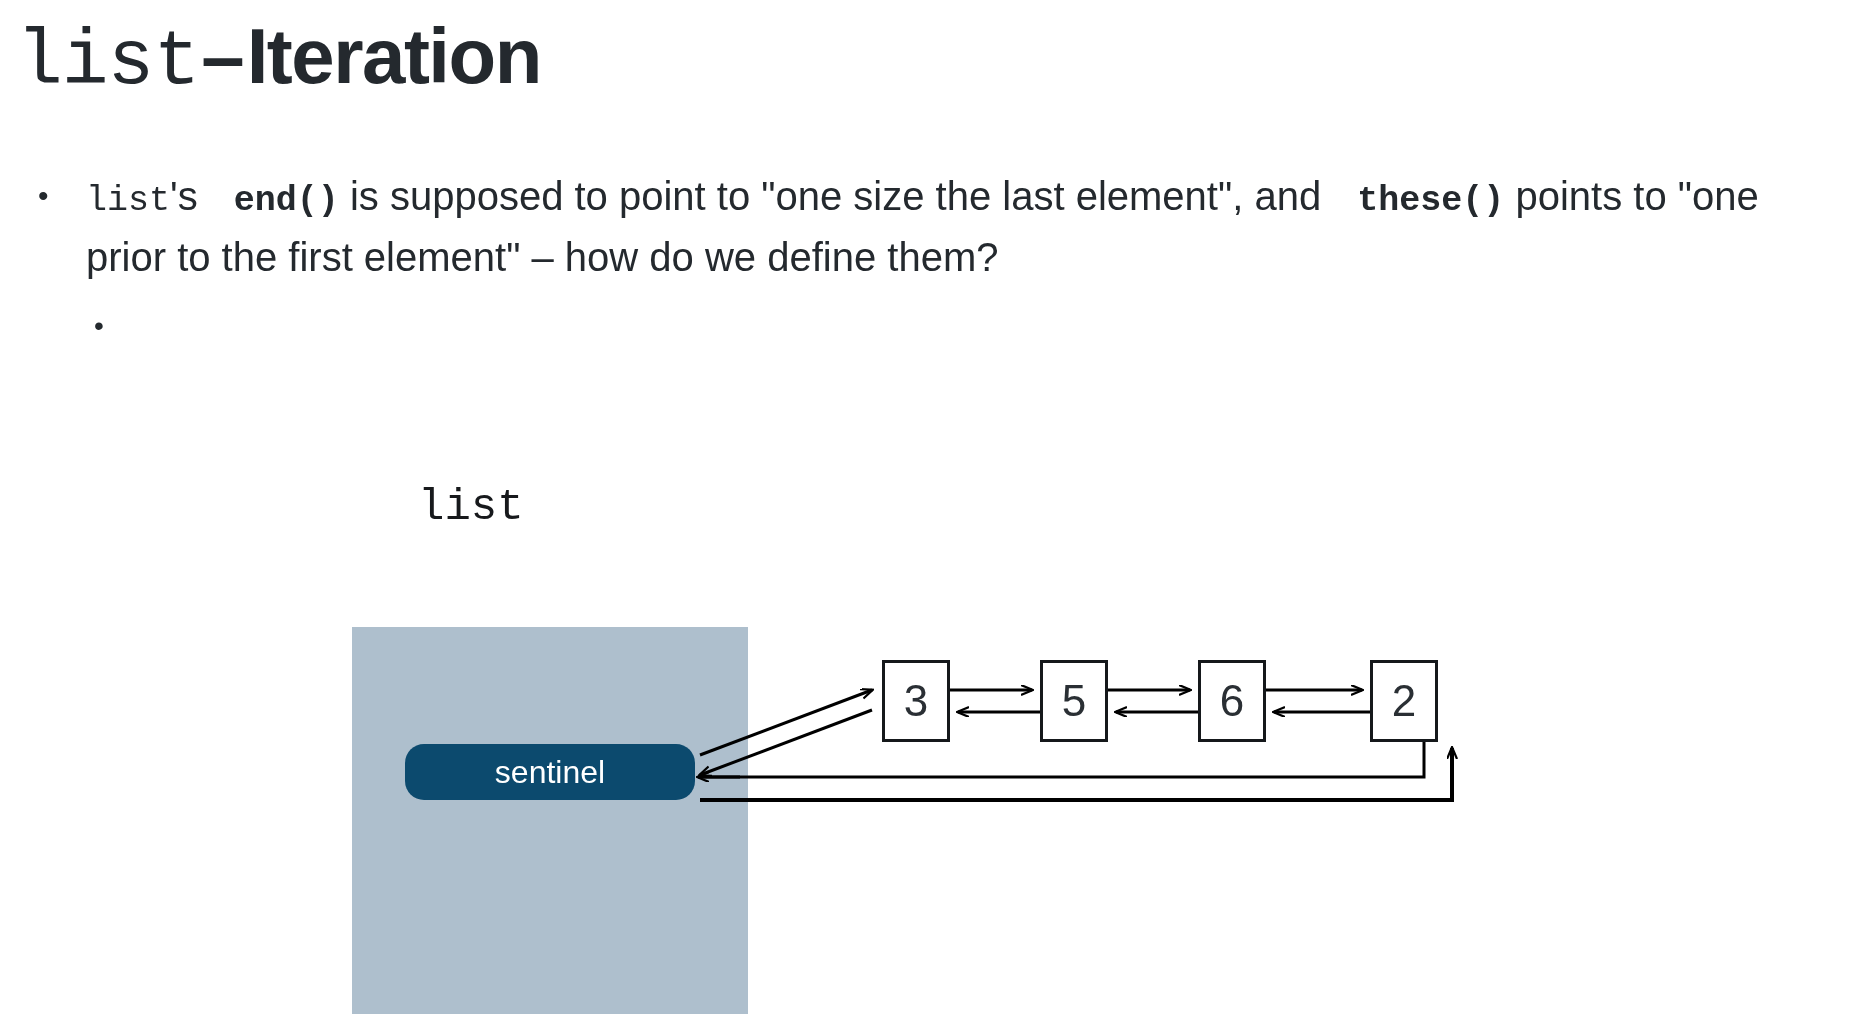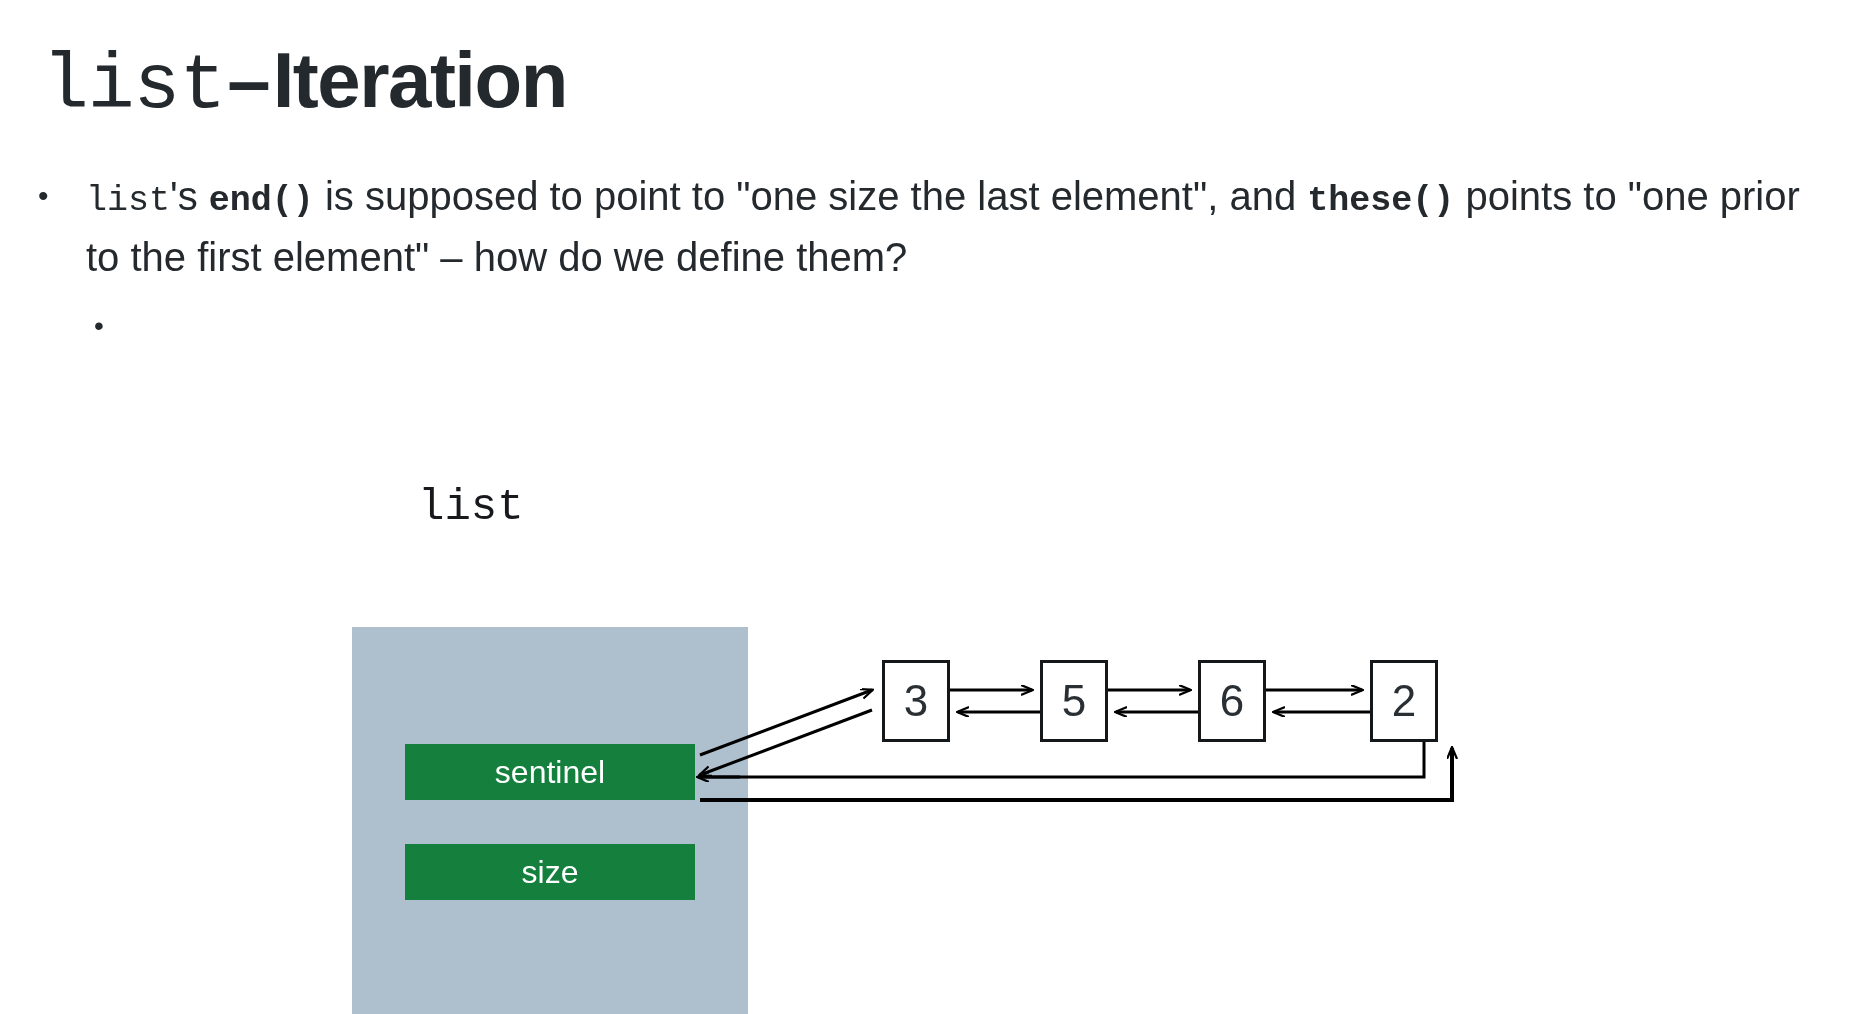--- a/index.html
+++ b/index.html
@@ -8,25 +8,24 @@
     background:#ffffff;
     font-family:"Liberation Sans",sans-serif;
     color:#1f2326;
     overflow:hidden;
     position:relative;
   }
   .slide{position:relative;width:1854px;height:1014px;}
 
   
   .title{
-    position:absolute;left:42px;top:8px;
+    position:absolute;left:16px;top:8px;
     font-size:78px;line-height:96px;
     white-space:nowrap;
     color:#24292e;
-    margin-top:24px;
   }
   .title .mono{
     font-family:"Liberation Mono","DejaVu Sans Mono",monospace;
     font-weight:400;letter-spacing:-1px;
   }
   .title .dash{font-weight:700;padding:0 2px;}
   .title .bold{font-weight:700;letter-spacing:-1.5px;}
 
   
   .bullets{position:absolute;left:28px;top:168px;width:1800px;}
@@ -54,44 +53,45 @@
   }
   .b2 > .dot{
     position:absolute;left:6px;top:0px;
     font-size:28px;line-height:54px;color:#24292e;
   }
   .code{
     font-family:"Liberation Mono","DejaVu Sans Mono",monospace;
     font-size:35px;
     font-weight:400;
   }
-  .code.b{font-weight:700;}
+  .code.b{font-weight:700;margin-left:25px;}
 
   
   .diagram{position:absolute;left:0;top:0;width:1854px;height:1014px;}
   .list-label{
     position:absolute;left:418px;top:482px;
     font-family:"Liberation Mono","DejaVu Sans Mono",monospace;
     font-size:44px;line-height:50px;
     color:#17191c;
     letter-spacing:0px;
   }
   .container-box{
     position:absolute;left:352px;top:627px;
     width:396px;height:390px;
     background:#aebfcd;
   }
   .field{
     position:absolute;
     left:405px;width:290px;height:56px;
-    background:#15803d;
+    background:#0c4a6e;
     color:#ffffff;
     font-size:32px;
     display:flex;align-items:center;justify-content:center;
     font-weight:400;
+    border-radius:19px;
   }
   .field.sentinel{top:744px;}
   .field.size{top:844px;}
 
   .node{
     position:absolute;
     width:68px;height:82px;
     border:3px solid #15181b;
     background:#ffffff;
     color:#2a2f34;
@@ -128,21 +128,20 @@
 
   </div>
 
   <div class="diagram">
 
     <div class="list-label">list</div>
 
     <div class="container-box"></div>
 
     <div class="field sentinel">sentinel</div>
-    <div class="field size">size</div>
 
     <div class="node n1">3</div>
     <div class="node n2">5</div>
     <div class="node n3">6</div>
     <div class="node n4">2</div>
 
     <svg class="arrows" viewBox="0 0 1854 1014">
       <defs>
         <marker id="ah" markerWidth="13" markerHeight="13" refX="11" refY="5" orient="auto" markerUnits="userSpaceOnUse">
           <path d="M0,0 L12,5 L0,10" fill="none" stroke="#000" stroke-width="2.2"></path>

